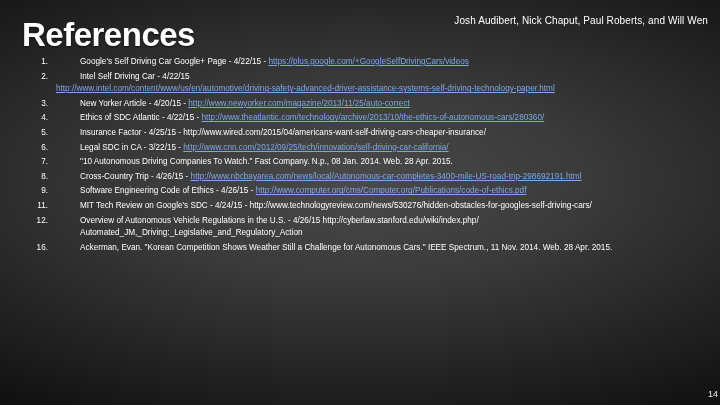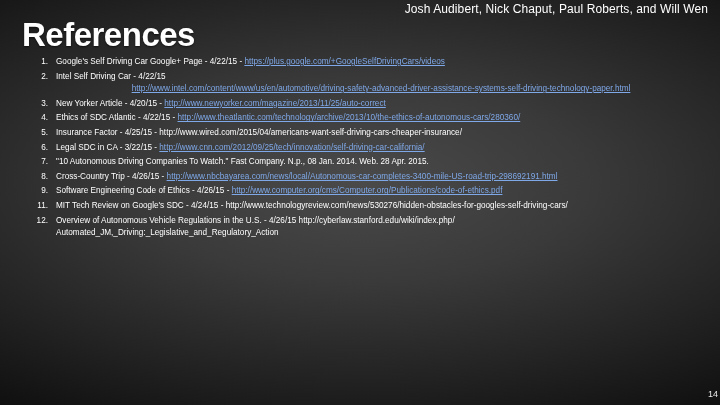--- a/index.html
+++ b/index.html
@@ -17,23 +17,23 @@
     width: 720px;
     height: 405px;
     background:
       radial-gradient(ellipse 90% 70% at 50% 45%, #4a4a4a 0%, #3a3a3a 35%, #222222 70%, #0d0d0d 100%),
       #111111;
     color: #ffffff;
     overflow: hidden;
   }
   .authors {
     position: absolute;
-    top: 2px;
+    top: 15px;
     right: 12px;
-    font-size: 12px;
+    font-size: 10px;
     color: #ffffff;
     letter-spacing: 0.1px;
   }
   .title {
     position: absolute;
     top: 16px;
     left: 22px;
     font-size: 33px;
     font-weight: bold;
     letter-spacing: -0.5px;
@@ -64,24 +64,24 @@
     flex: 1 1 auto;
     font-size: 8.2px;
     line-height: 12.6px;
     color: #ffffff;
     word-break: break-word;
   }
   .lnk {
     color: #7fa8e8;
     text-decoration: underline;
     word-break: break-all;
-    text-align: center;
   }
   .plain {
     color: #ffffff;
+    margin-left: 24px;
   }
   .line2 {
     display: block;
   }
   .pagenum {
     position: absolute;
     right: 2px;
     bottom: 6px;
     font-size: 9px;
     color: #e8e8e8;
@@ -134,17 +134,21 @@
         <div class="body-text"><span class="plain">Software Engineering Code of Ethics -  4/26/15 - </span><a class="lnk" href="#">http://www.computer.org/cms/Computer.org/Publications/code-of-ethics.pdf</a></div>
       </div>
       <div class="ref">
         <div class="num">11.</div>
         <div class="body-text"><span class="plain">MIT Tech Review on Google's SDC  - 4/24/15 - http://www.technologyreview.com/news/530276/hidden-obstacles-for-googles-self-driving-cars/</span></div>
       </div>
       <div class="ref">
         <div class="num">12.</div>
         <div class="body-text"><span class="plain">Overview of Autonomous Vehicle Regulations in the U.S. -  4/26/15 http://cyberlaw.stanford.edu/wiki/index.php/</span><span class="plain line2">Automated_JM,_Driving:_Legislative_and_Regulatory_Action</span></div>
       </div>
+      <div class="ref">
+        <div class="num">16.</div>
+        <div class="body-text"><span class="plain">Ackerman, Evan. "Korean Competition Shows Weather Still a Challenge for Autonomous Cars." IEEE Spectrum., 11 Nov. 2014. Web. 28 Apr. 2015.</span></div>
+      </div>
     </div>
 
   <div class="pagenum">14</div>
 
 </div>
 
 </body></html>

